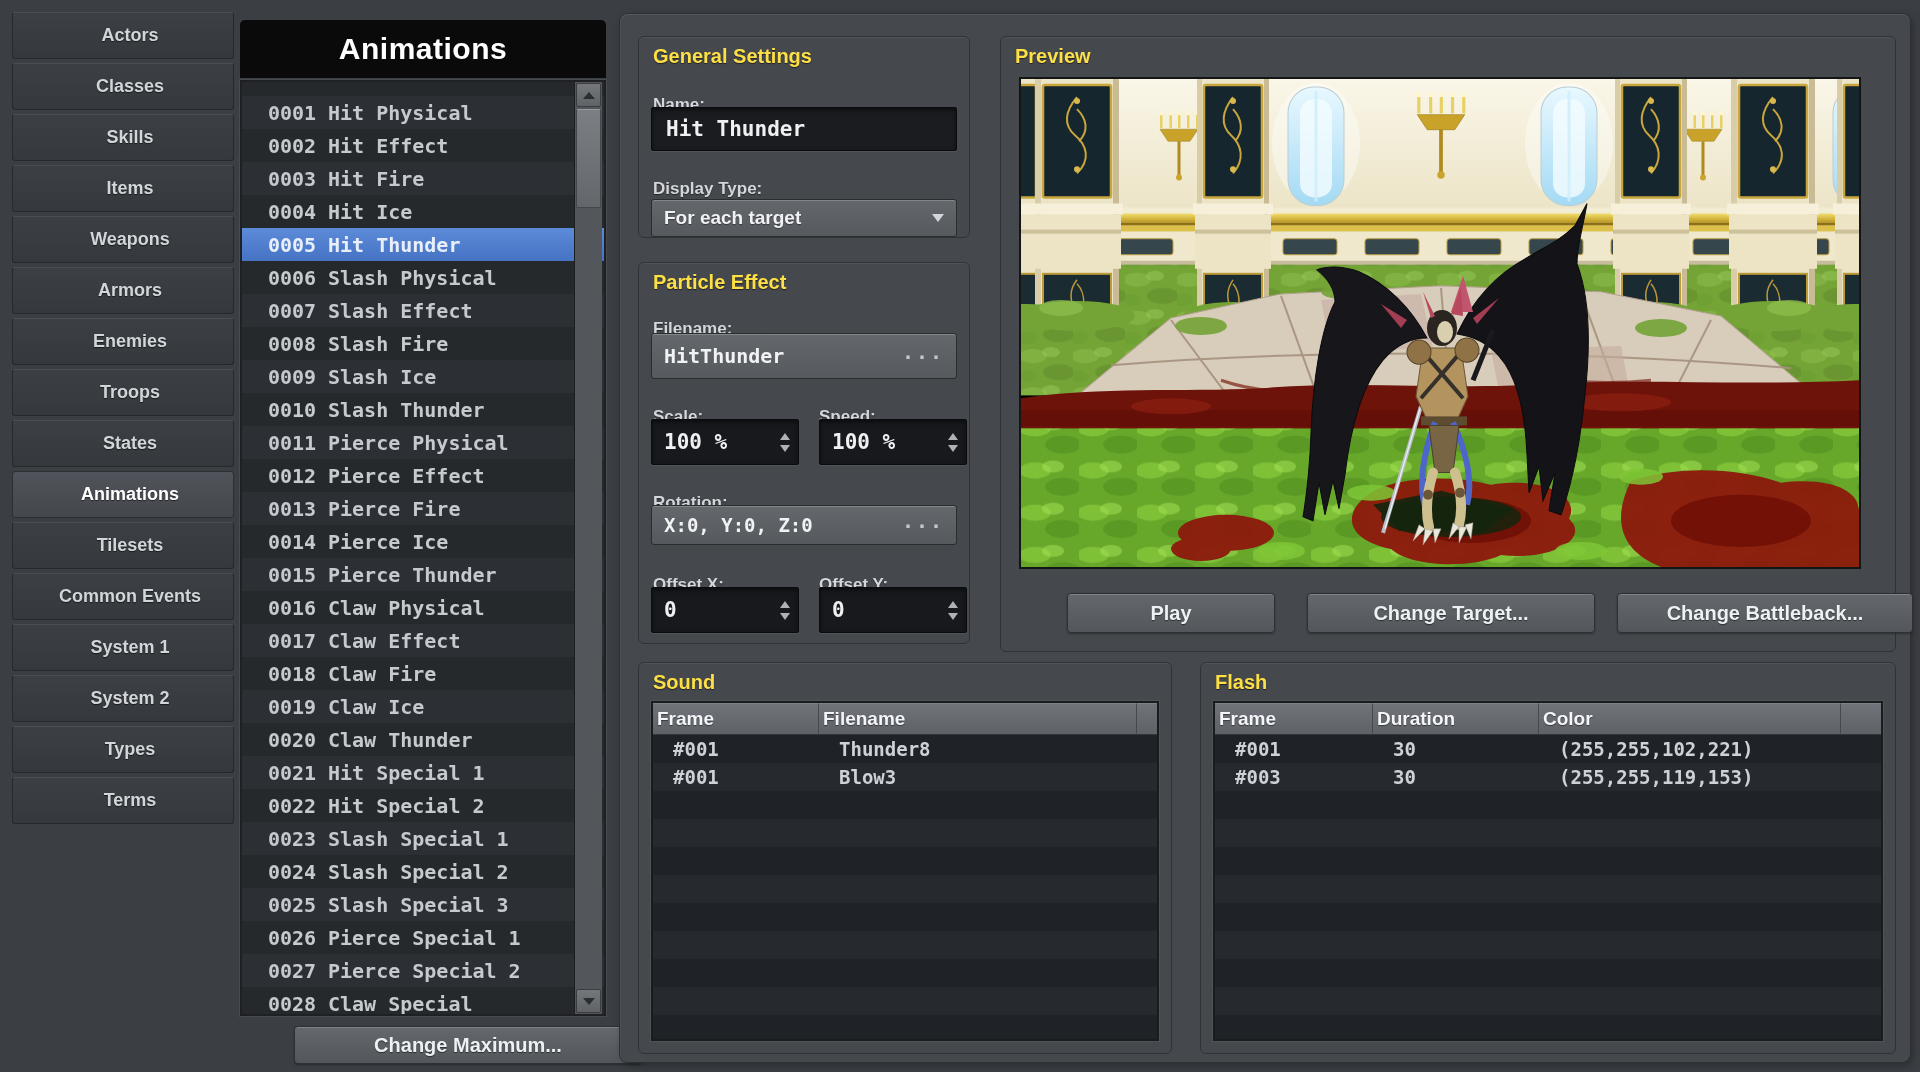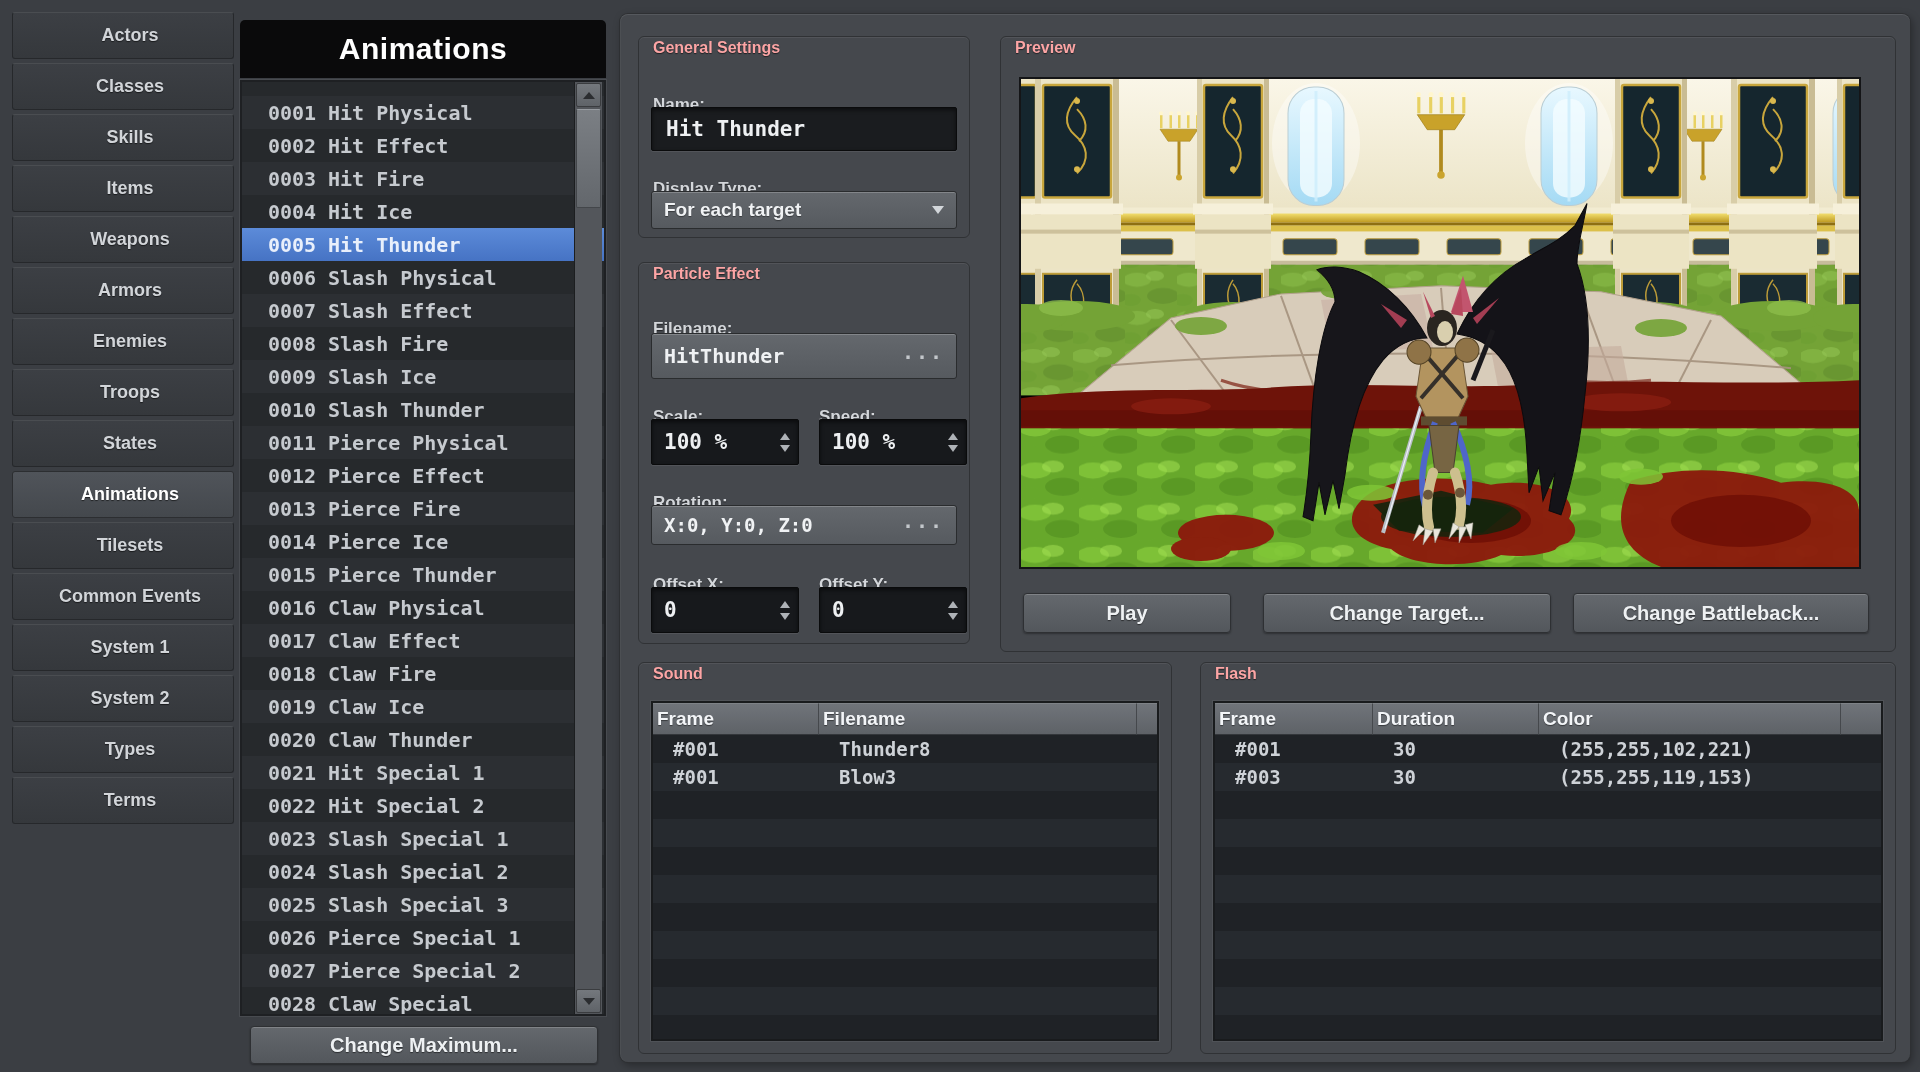--- a/index.html
+++ b/index.html
@@ -30,53 +30,53 @@
        border:1px solid #3a3c3f;border-radius:2px;box-sizing:border-box;display:flex;align-items:center;justify-content:center;}
   .sb-up{top:1px;} .sb-down{bottom:1px;}
   .sb-thumb{position:absolute;left:1px;top:27px;width:25px;height:99px;background:linear-gradient(#7b7f84,#63676c);
        border:1px solid #43464a;border-top-color:#989ca1;border-radius:2px;box-sizing:border-box;}
   .tri-up{width:0;height:0;border-left:6px solid transparent;border-right:6px solid transparent;border-bottom:7px solid #2b2d30;}
   .tri-down{width:0;height:0;border-left:6px solid transparent;border-right:6px solid transparent;border-top:7px solid #2b2d30;}
   
   .btn{background:linear-gradient(#64686d,#53575c);border:1px solid #2e3033;box-sizing:border-box;
        box-shadow:inset 0 1px 0 rgba(255,255,255,.18),0 1px 2px rgba(0,0,0,.35);border-radius:4px;
        color:#eef1f3;font-weight:700;font-size:20px;display:flex;align-items:center;justify-content:center;
-       text-shadow:0 1px 1px rgba(0,0,0,.5);cursor:default;}
+       text-shadow:0 1px 1px rgba(0,0,0,.5);cursor:default;margin-left:44px;}
   .change-max{position:absolute;left:10px;top:1012px;width:348px;height:38px;}
   .label{position:absolute;font-weight:700;font-size:17px;color:#d3d6da;text-shadow:0 1px 1px rgba(0,0,0,.5);margin-top:12px;}
   .darkfield{position:absolute;box-sizing:border-box;background:#1a1c1f;border:1px solid #0a0b0c;
        box-shadow:inset 0 2px 4px rgba(0,0,0,.55),0 1px 0 rgba(255,255,255,.07);border-radius:2px;
        color:#eef0f2;font-family:"DejaVu Sans Mono",monospace;font-weight:700;font-size:21px;
        display:flex;align-items:center;padding-left:14px;}
   .lightfield{position:absolute;box-sizing:border-box;background:linear-gradient(#646warning86d,#565a5f);
        background:linear-gradient(#64686d,#565a5f);border:1px solid #2a2c2e;
        box-shadow:inset 0 1px 0 rgba(255,255,255,.2);border-radius:3px;color:#f0f2f4;
        font-family:"DejaVu Sans Mono",monospace;font-weight:700;font-size:20px;
        display:flex;align-items:center;padding:0 12px;}
   .lightfield .browse{margin-left:auto;color:#c3c7cb;font-weight:700;letter-spacing:2px;line-height:0;
        position:relative;top:-4px;font-size:20px;}
   .dropdown{position:absolute;box-sizing:border-box;background:linear-gradient(#64686d,#565a5f);
        border:1px solid #2a2c2e;box-shadow:inset 0 1px 0 rgba(255,255,255,.2);border-radius:3px;
        color:#f0f2f4;font-weight:700;font-size:19px;display:flex;align-items:center;padding:8px 12px;
-       text-shadow:0 1px 1px rgba(0,0,0,.4);}
+       text-shadow:0 1px 1px rgba(0,0,0,.4);margin-top:8px;}
   .caret{margin-left:auto;width:0;height:0;border-left:6px solid transparent;border-right:6px solid transparent;
        border-top:8px solid #d2d6da;}
   .spinner{position:absolute;box-sizing:border-box;background:#17191c;border:1px solid #0a0b0c;
        box-shadow:inset 0 2px 4px rgba(0,0,0,.55),0 1px 0 rgba(255,255,255,.07);border-radius:2px;
        color:#eef0f2;font-family:"DejaVu Sans Mono",monospace;font-weight:700;font-size:21px;
        display:flex;align-items:center;padding:0 8px 0 12px;}
   .spin-arrows{margin-left:auto;display:flex;flex-direction:column;gap:5px;align-items:center;}
   .sp-up{width:0;height:0;border-left:5px solid transparent;border-right:5px solid transparent;border-bottom:7px solid #aeb2b7;}
   .sp-down{width:0;height:0;border-left:5px solid transparent;border-right:5px solid transparent;border-top:7px solid #aeb2b7;}
   
   .main-panel{position:absolute;left:620px;top:14px;width:1290px;height:1048px;background:#45484d;border-radius:8px;
        box-shadow:inset 0 1px 0 rgba(255,255,255,.09),inset 1px 0 0 rgba(255,255,255,.04),0 0 0 1px #2e3033,2px 3px 8px rgba(0,0,0,.35);}
   .group{position:absolute;box-sizing:border-box;border:1px solid #303235;border-radius:6px;
        box-shadow:inset 0 1px 0 rgba(255,255,255,.07);}
-  .group-title{position:absolute;top:2px;left:14px;font-weight:700;font-size:16px;color:#fca5a5;
+  .group-title{position:absolute;top:8px;left:14px;font-weight:700;font-size:20px;color:#fde047;
        text-shadow:0 1px 1px rgba(0,0,0,.55);}
   
   .preview-frame{position:absolute;left:18px;top:40px;width:842px;height:492px;box-sizing:border-box;
        border:2px solid #141517;background:#000;}
   .preview-frame svg{display:block;width:100%;height:100%;}
   
   .table{position:absolute;box-sizing:border-box;border:2px solid #191b1d;background:#222528;
        box-shadow:0 0 0 1px rgba(255,255,255,.06);}
   .thead{display:flex;height:32px;}
   .th{box-sizing:border-box;background:linear-gradient(#70747a,#5e6267);border-right:1px solid #45484c;

